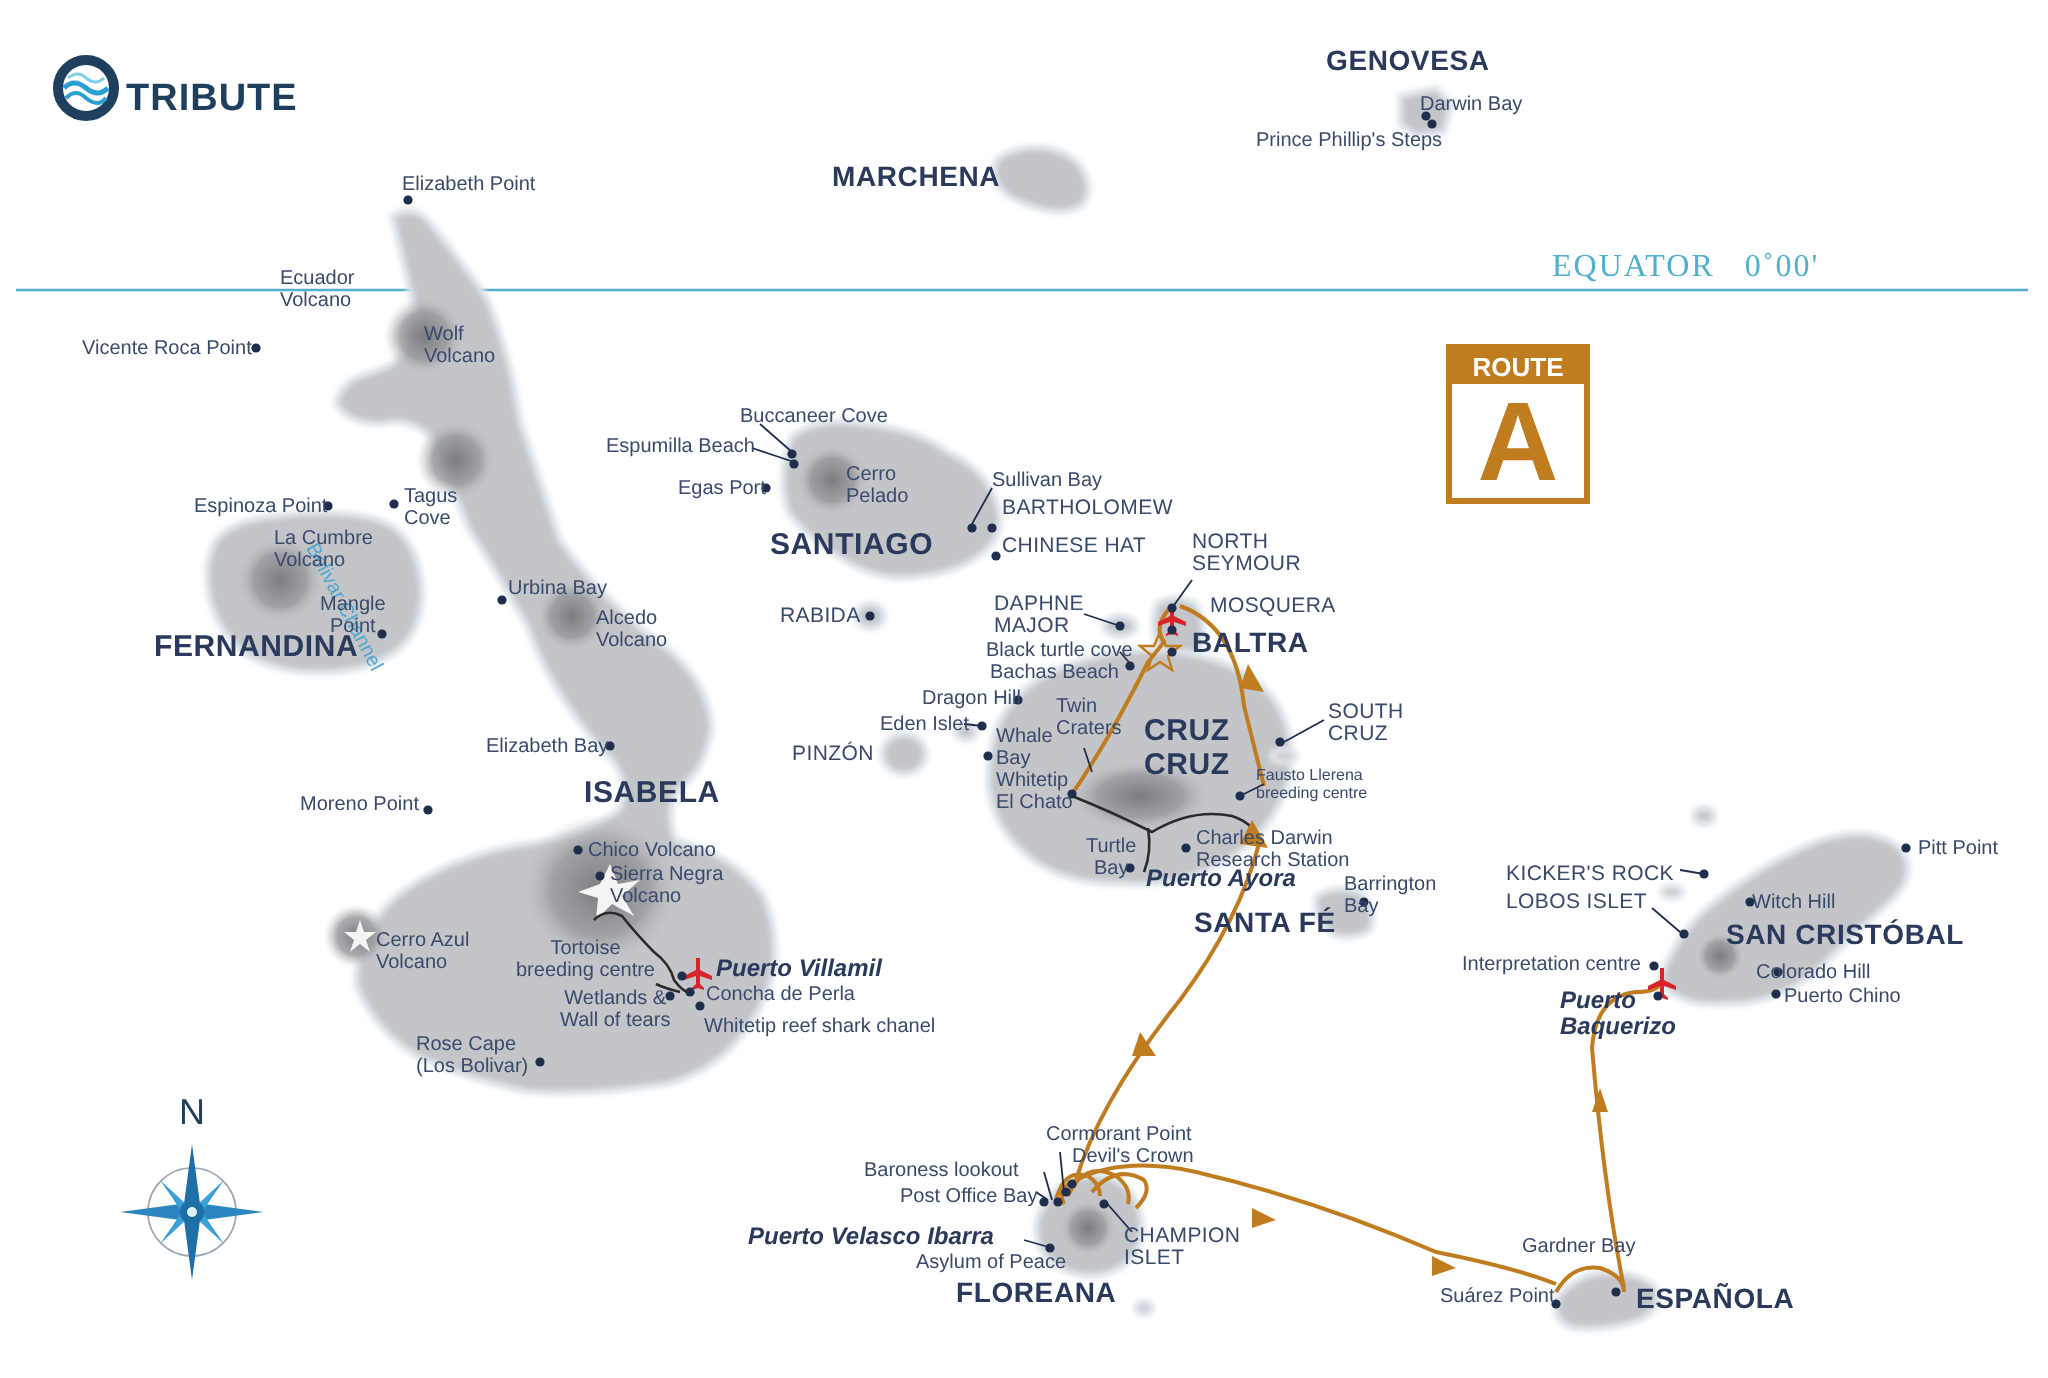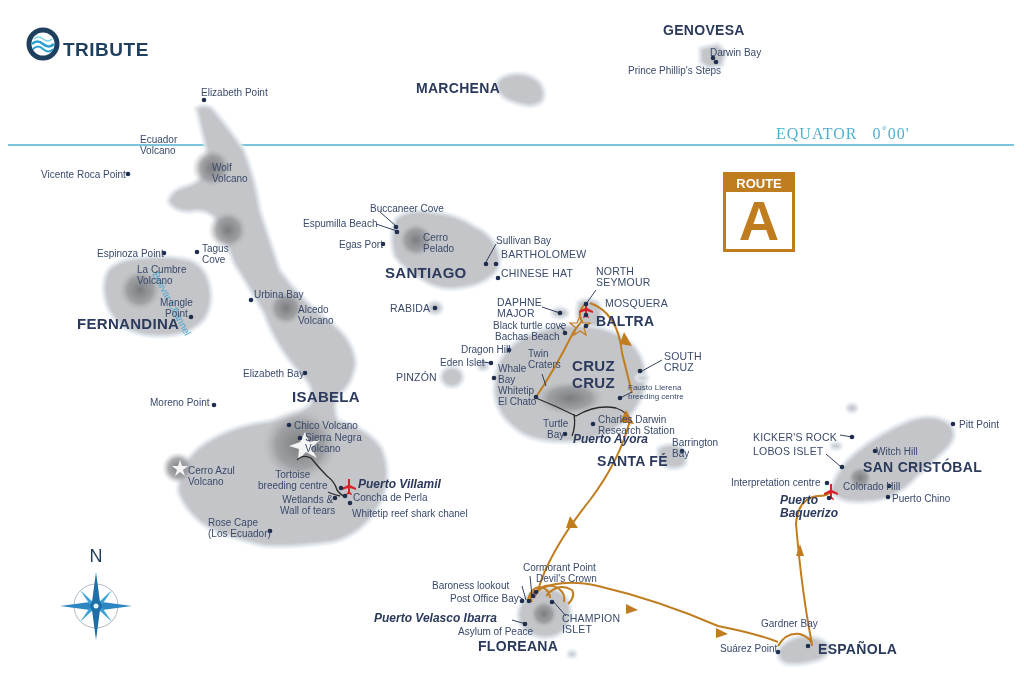--- a/index.html
+++ b/index.html
@@ -337,21 +337,21 @@
     <div>breeding centre</div>
   </div>
 <div class="lbl r" style="left:280px;top:494px">
     <div>Wetlands &amp;</div>
     <div>Wall of tears</div>
   </div>
 <div class="lbl" style="left:353px;top:492px">Concha de Perla</div>
 <div class="lbl" style="left:352px;top:508px">Whitetip reef shark chanel</div>
 <div class="lbl c" style="left:208px;top:517px">
     <div>Rose Cape</div>
-    <div>(Los Ecuador)</div>
+    <div>(Los Bolivar)</div>
   </div>
 
 <div class="lbl" style="left:370px;top:203px">Buccaneer Cove</div>
 <div class="lbl" style="left:303px;top:218px">Espumilla Beach</div>
 <div class="lbl" style="left:339px;top:239px">Egas Port</div>
 <div class="lbl" style="left:423px;top:232px">
     <div>Cerro</div>
     <div>Pelado</div>
   </div>
 <div class="lbl" style="left:496px;top:235px">Sullivan Bay</div>
@@ -385,21 +385,21 @@
     <div>Research Station</div>
   </div>
 <div class="lbl c" style="left:672px;top:437px">
     <div>Barrington</div>
     <div>Bay</div>
   </div>
 
 <div class="lbl" style="left:959px;top:419px">Pitt Point</div>
 <div class="lbl" style="left:876px;top:446px">Witch Hill</div>
 <div class="lbl" style="left:731px;top:477px">Interpretation centre</div>
-<div class="lbl" style="left:843px;top:481px">Colorado Hill</div>
+<div class="lbl" style="left:878px;top:481px">Colorado Hill</div>
 <div class="lbl" style="left:892px;top:493px">Puerto Chino</div>
 
 <div class="lbl" style="left:523px;top:562px">Cormorant Point</div>
 <div class="lbl" style="left:536px;top:573px">Devil's Crown</div>
 <div class="lbl" style="left:432px;top:580px">Baroness lookout</div>
 <div class="lbl" style="left:450px;top:593px">Post Office Bay</div>
 <div class="lbl" style="left:458px;top:626px">Asylum of Peace</div>
 <div class="lbl" style="left:761px;top:618px">Gardner Bay</div>
 <div class="lbl" style="left:720px;top:643px">Suárez Point</div>
 

